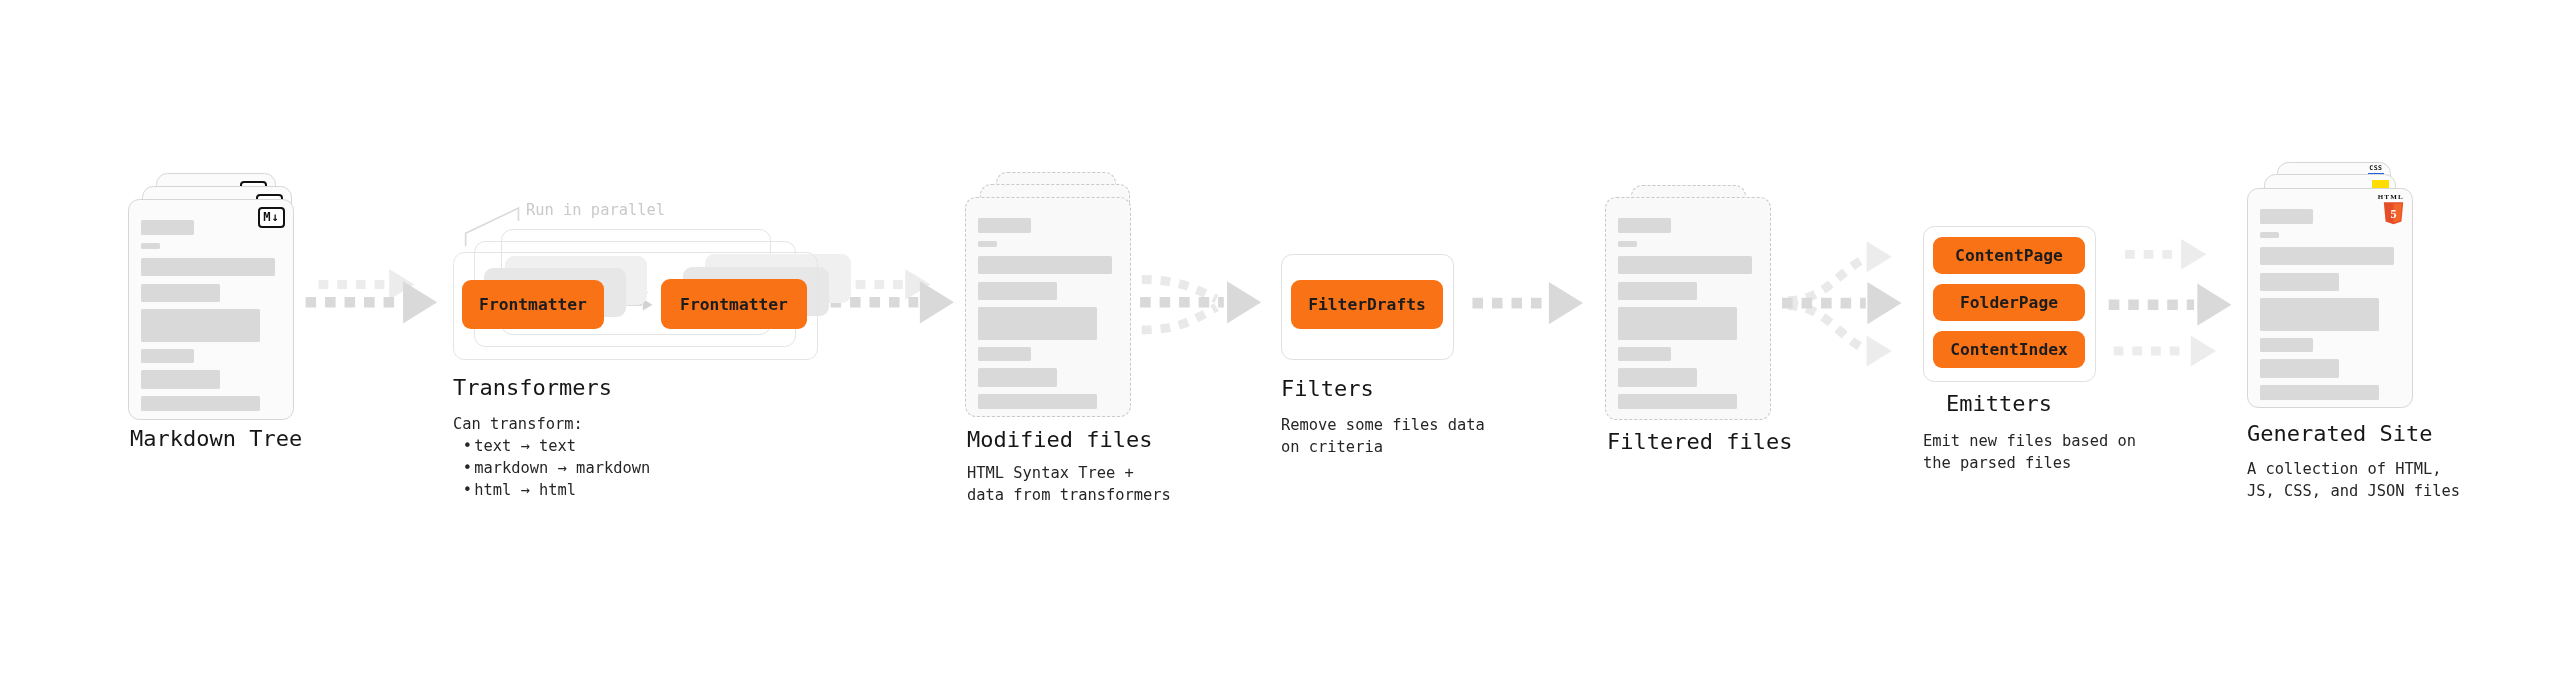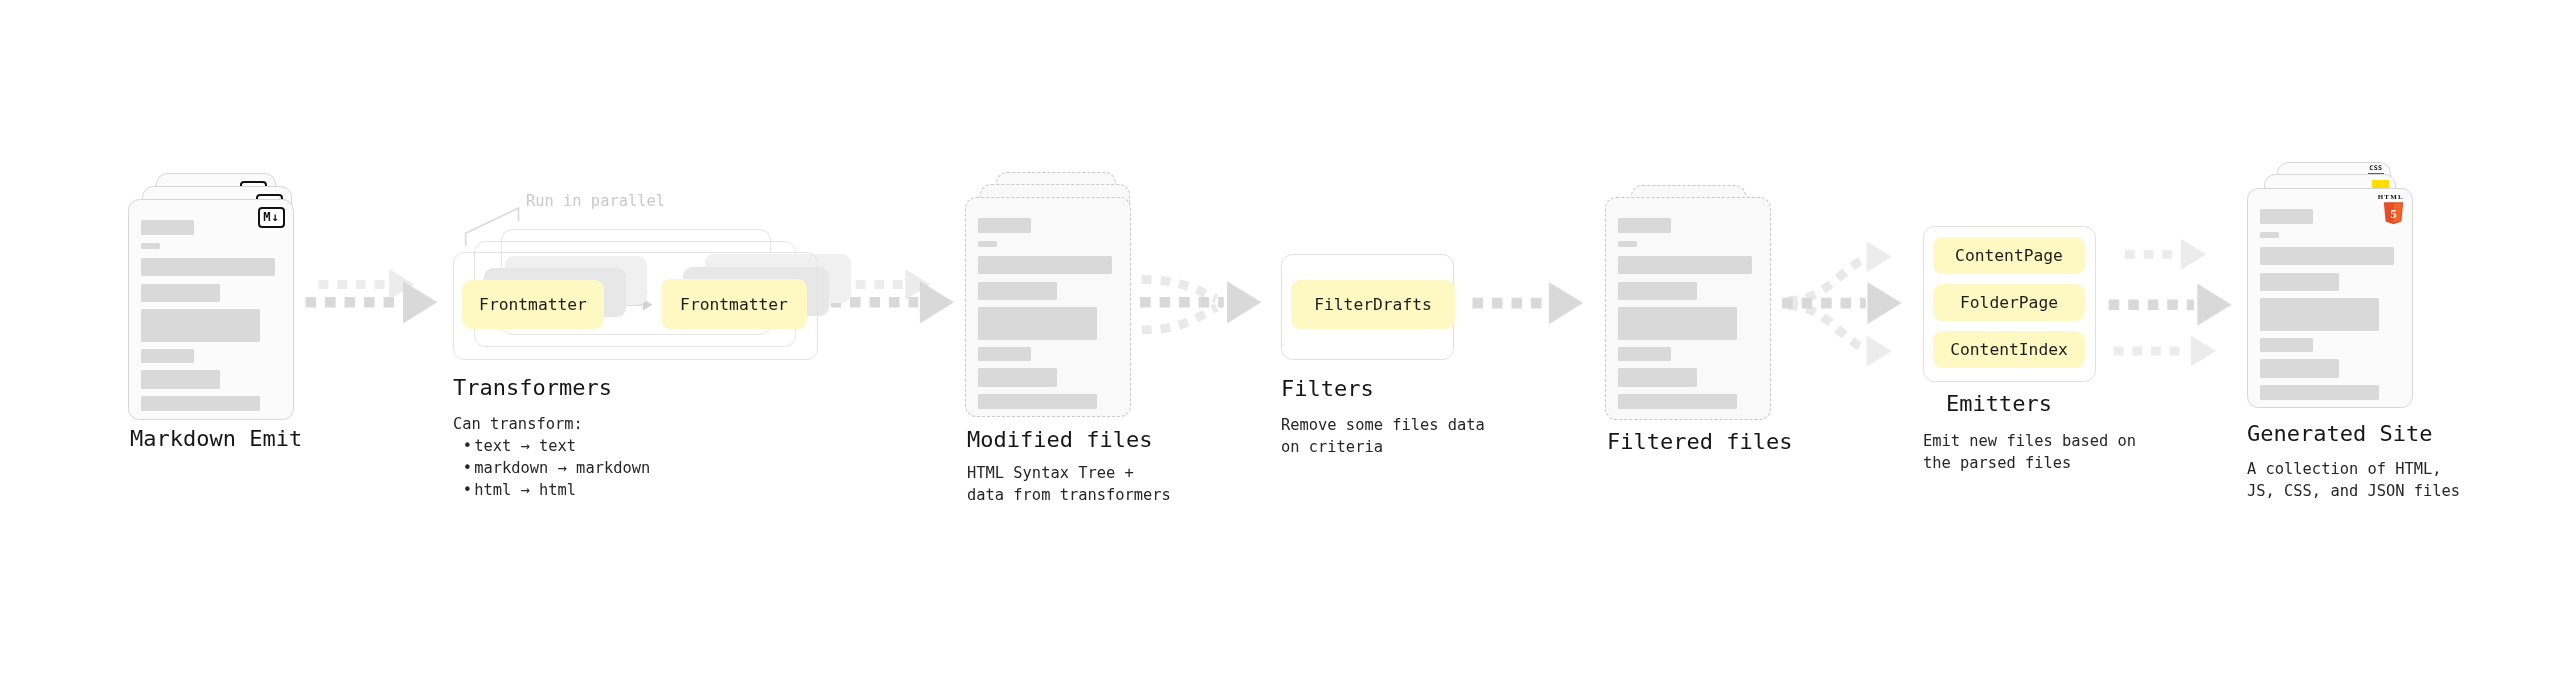--- a/index.html
+++ b/index.html
@@ -22,22 +22,22 @@
   .css-badge{position:absolute;right:6.5px;top:2.4px;text-align:center;}
   .css-word{display:block;font-size:6.5px;font-weight:bold;color:#111;line-height:6.5px;letter-spacing:0.4px;}
   .css-bar{display:block;width:15.4px;height:2.8px;background:#2264e0;margin-top:0.8px;}
   .js-badge{position:absolute;right:6.5px;top:4.9px;width:17px;height:9.8px;background:#ffdd00;}
   .h5-logo{position:absolute;right:8.1px;top:4.9px;width:29px;text-align:right;font-family:Liberation Serif, serif;}
   .h5-word{font-size:7px;font-weight:bold;letter-spacing:1.2px;color:#111;line-height:7.3px;margin-bottom:0.8px;}
 
   
   .obox{position:absolute;border:1.6px solid #e4e4e4;border-radius:11.4px;box-sizing:border-box;background:transparent;}
   .fbox{position:absolute;border:1.6px solid #e0e0e0;border-radius:11.4px;box-sizing:border-box;background:#ffffff;}
-  .pill{position:absolute;background:#fef9c3;border-radius:9px;color:#1c1c1c;font-size:16.3px;
-        display:flex;align-items:center;justify-content:center;box-sizing:border-box;}
+  .pill{position:absolute;background:#f97316;border-radius:9px;color:#1c1c1c;font-size:16.3px;
+        display:flex;align-items:center;justify-content:center;box-sizing:border-box;font-weight:bold;}
   .gpill{position:absolute;border-radius:9px;}
   .g1{background:#e7e7e7;}
   .g2{background:#f0f0f0;}
 
   
   .h1{position:absolute;font-size:22px;color:#161616;white-space:nowrap;}
   .desc{position:absolute;font-size:15.4px;line-height:22px;color:#262626;white-space:nowrap;}
   .annot{position:absolute;font-size:15.4px;color:#c9c9c9;white-space:nowrap;}
   .bullet-line{display:flex;}
   .bullet-line .marker{width:11.4px;margin-left:9.8px;text-align:left;}
@@ -118,34 +118,34 @@
           <div class="bar" style="width: 53px; height: 14.6px; margin-top: 0px;"></div>
           <div class="bar" style="width: 18.7px; height: 5.7px; margin-top: 8.1px;"></div>
           <div class="bar" style="width: 134px; height: 18px; margin-top: 9.8px;"></div>
           <div class="bar" style="width: 79px; height: 18px; margin-top: 7.3px;"></div>
           <div class="bar" style="width: 119px; height: 32.5px; margin-top: 7.3px;"></div>
           <div class="bar" style="width: 53px; height: 14.6px; margin-top: 7.3px;"></div>
           <div class="bar" style="width: 79px; height: 19.5px; margin-top: 6.5px;"></div>
           <div class="bar" style="width: 119px; height: 15.4px; margin-top: 6.5px;"></div>
         </div>
     </div>
-    <div class="h1" style="left:130px;top:426px;">Markdown Emit</div>
+    <div class="h1" style="left:130px;top:426px;">Markdown Tree</div>
   </div>
 
   <div>
     <div class="obox" style="left:501px;top:229px;width:270px;height:106px;"></div>
     <div class="obox" style="left:474px;top:241px;width:322px;height:106px;"></div>
     <div class="gpill g2" style="left:505px;top:256px;width:142px;height:49px;"></div>
     <div class="gpill g2" style="left:705px;top:254px;width:146px;height:49px;"></div>
     <div class="gpill g1" style="left:484px;top:268px;width:142px;height:49px;"></div>
     <div class="gpill g1" style="left:683px;top:267px;width:146px;height:49px;"></div>
     <div class="obox" style="left:453px;top:252px;width:365px;height:108px;"></div>
     <div class="pill" style="left:462px;top:280px;width:142px;height:49px;">Frontmatter</div>
     <div class="pill" style="left:661px;top:279px;width:146px;height:50px;">Frontmatter</div>
-    <div class="annot" style="left:526px;top:192px;text-align:center;">Run in parallel</div>
+    <div class="annot" style="left:526px;top:201px;text-align:center;">Run in parallel</div>
     <div class="h1" style="left:453px;top:375px;">Transformers</div>
     <div class="desc" style="left:453px;top:413px;">
       <div>Can transform:</div>
       <div class="bullet-line">
         <span class="marker">•</span>
         <span>text → text</span>
       </div>
       <div class="bullet-line">
         <span class="marker">•</span>
         <span>markdown → markdown</span>
@@ -174,21 +174,21 @@
     </div>
     <div class="h1" style="left:967px;top:427px;">Modified files</div>
     <div class="desc" style="left:967px;top:462px;">
       <div>HTML Syntax Tree +</div>
       <div>data from transformers</div>
     </div>
   </div>
 
   <div>
     <div class="fbox" style="left:1281px;top:254px;width:173px;height:106px;">
-      <div class="pill" style="left:9px;top:25px;width:164px;height:49px;">FilterDrafts</div>
+      <div class="pill" style="left:9px;top:25px;width:152px;height:49px;">FilterDrafts</div>
     </div>
     <div class="h1" style="left:1281px;top:376px;">Filters</div>
     <div class="desc" style="left:1281px;top:414px;">
       <div>Remove some files data</div>
       <div>on criteria</div>
     </div>
   </div>
 
   <div>
     <div class="card dashed" style="left:1631px;top:185px;width:115px;height:81px;"></div>

